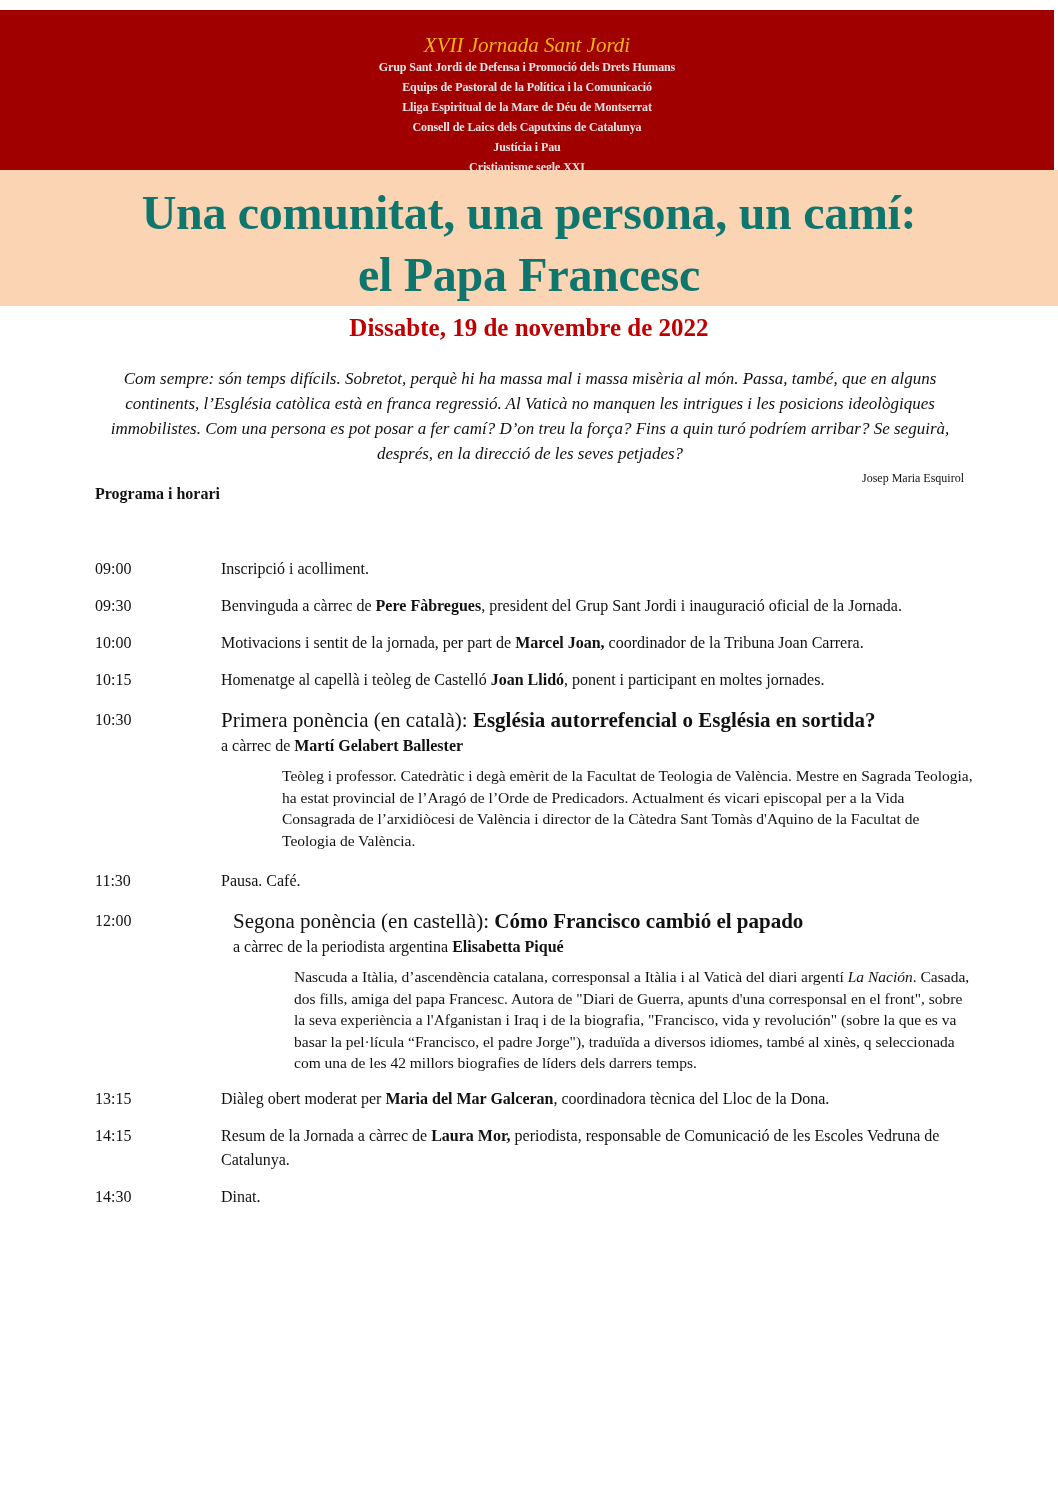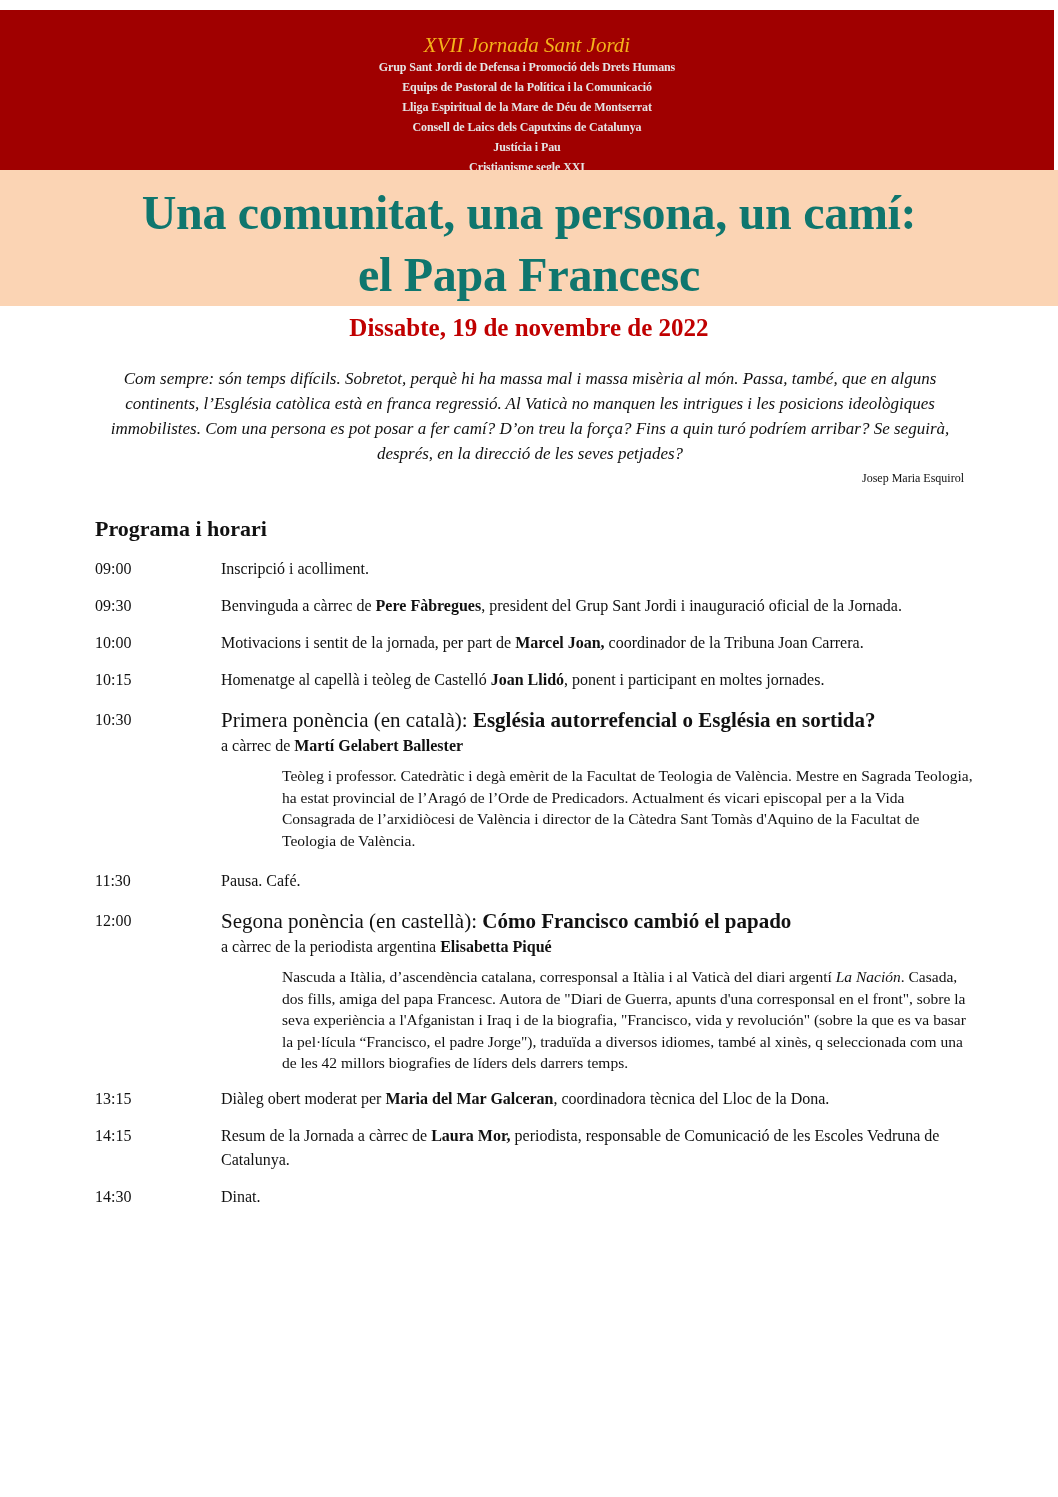--- a/index.html
+++ b/index.html
@@ -18,21 +18,21 @@
   .title-banner .main-title { font-size: 48px; line-height: 62px; font-weight: bold;
                   padding-top: 12px; color: #0f766e; letter-spacing: -0.3px; }
 
   .date { position: absolute; top: 314px; left: 0; width: 1058px; text-align: center;
           color: #c00000; font-size: 25px; font-weight: bold; }
 
   .quote { position: absolute; top: 366px; left: 95px; width: 870px; text-align: center;
            font-style: italic; font-size: 17px; line-height: 25px; color: #111; }
   .quote-author { position: absolute; top: 471px; right: 94px; font-size: 12px; }
 
-  .section-heading { position: absolute; top: 516px; left: 95px; font-size: 22px; font-weight: bold; }
+  .section-heading { position: absolute; top: 485px; left: 95px; font-size: 16px; font-weight: bold; }
 
   .program { position: absolute; top: 557px; left: 95px; width: 880px; }
   .row { display: flex; margin-bottom: 13px; }
   .row .time { width: 126px; flex: none; font-size: 16px; line-height: 24px; }
   .row .desc { flex: 1; font-size: 16px; line-height: 24px; }
   .row .desc.large { font-size: 21px; line-height: 30px; }
   .b { font-weight: bold; }
   .bi { font-weight: bold; }
   .i { font-style: italic; }
   .sub { font-size: 16px; line-height: 22px; }
@@ -96,21 +96,21 @@
     </div>
   </div>
 
   <div class="row">
     <div class="time">11:30</div>
     <div class="desc">Pausa. Café.</div>
   </div>
 
   <div class="row">
     <div class="time" style="line-height:30px;">12:00</div>
-    <div style="flex:1;">
+    <div style="flex:1;margin-left:12px;">
       <div class="desc large"><span>Segona ponència (en castellà): </span><span class="b">Cómo Francisco cambió el papado</span></div>
       <div class="sub"><span>a càrrec de la periodista argentina </span><span class="bi">Elisabetta Piqué</span></div>
       <div class="bio"><span>Nascuda a Itàlia, d’ascendència catalana, corresponsal a Itàlia i al Vaticà del diari argentí </span><span class="i">La Nación</span><span>. Casada, dos fills, amiga del papa Francesc. Autora de "Diari de Guerra, apunts d'una corresponsal en el front", sobre la seva experiència a l'Afganistan i Iraq i de la biografia, "Francisco, vida y revolución" (sobre la que es va basar la pel·lícula “Francisco, el padre Jorge"), traduïda a diversos idiomes, també al xinès, q seleccionada com una de les 42 millors biografies de líders dels darrers temps.</span></div>
     </div>
   </div>
 
   <div class="row">
     <div class="time">13:15</div>
     <div class="desc"><span>Diàleg obert moderat per </span><span class="bi">Maria del Mar Galceran</span><span>, coordinadora tècnica del Lloc de la Dona.</span></div>
   </div>

